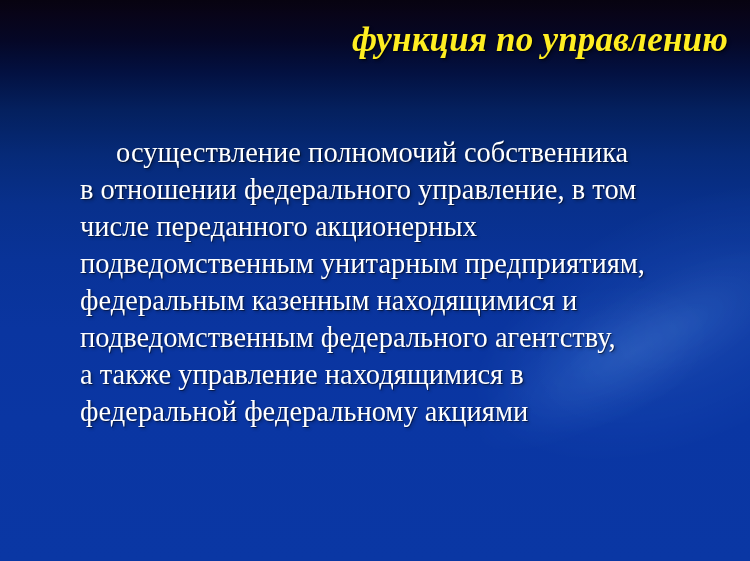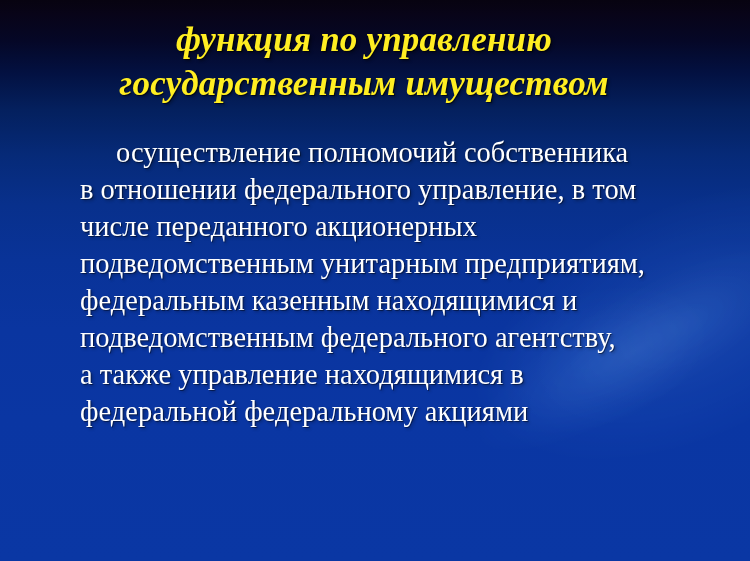--- a/index.html
+++ b/index.html
@@ -69,21 +69,21 @@
                 rgba(0,0,0,0) 70%);
     transform: rotate(-18deg);
   }
 
   
   .title-block {
     position: absolute;
     left: 0;
     top: 18px;
     width: 728px;
-    text-align: center;
+    text-align: right;
     z-index: 3;
   }
   .title-line {
     display: block;
     color: #ffee22;
     font-weight: bold;
     font-style: italic;
     font-size: 35px;
     line-height: 44px;
     letter-spacing: 0.2px;
@@ -120,21 +120,20 @@
 <body>
 
 <div id="slide">
 
   <div class="swoosh swoosh-a"></div>
   <div class="swoosh swoosh-b"></div>
   <div class="swoosh swoosh-c"></div>
 
   <div class="title-block">
     <span class="title-line">функция по управлению</span>
-    <span class="title-line">государственным имуществом</span>
   </div>
 
   <div class="body-block">
     <span class="body-line indent">осуществление полномочий собственника</span>
     <span class="body-line">в отношении федерального управление, в том</span>
     <span class="body-line">числе переданного акционерных</span>
     <span class="body-line">подведомственным унитарным предприятиям,</span>
     <span class="body-line">федеральным казенным находящимися и</span>
     <span class="body-line">подведомственным федерального агентству,</span>
     <span class="body-line">а также управление находящимися в</span>

